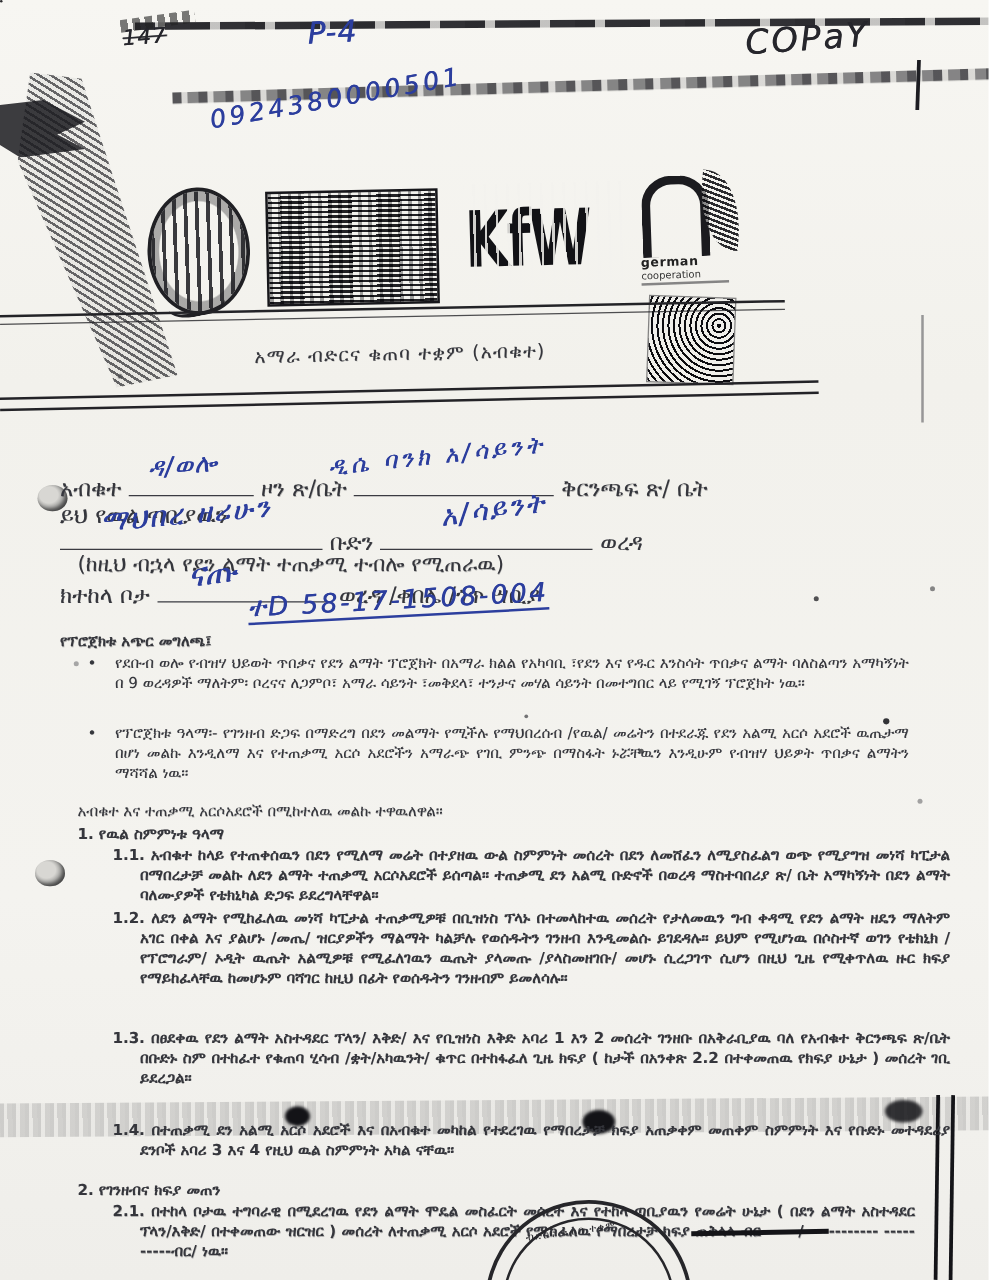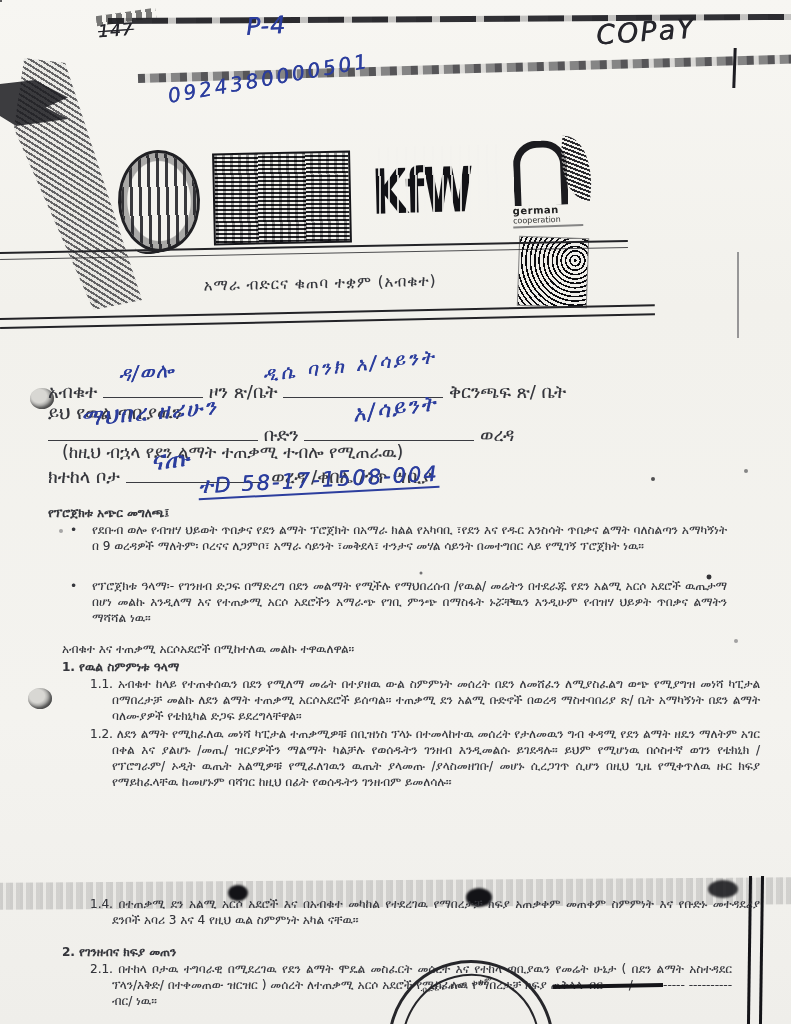--- a/index.html
+++ b/index.html
@@ -5,21 +5,21 @@
   html,body{margin:0;padding:0;background:#ffffff;}
   .page{
     position:relative;width:791px;height:1024px;overflow:hidden;
     background:
       linear-gradient(180deg,#f7f6f2 0%,#f2f1ec 30%,#f4f3ef 70%,#efeeea 100%);
     font-family:"DejaVu Sans",sans-serif;
     color:#35363c;
   }
   .printed{color:#35363c;text-shadow:.3px .3px 0 rgba(40,40,45,.30);}
   .para{position:absolute;font-size:12px;line-height:16px;text-align:justify;}
-  .hang{text-indent:-22px;padding-left:22px;}
+  .hang{text-indent:-22px;padding-left:22px;font-weight:bold;}
   .bold{font-weight:bold;}
   .hw{font-style:italic;letter-spacing:1px;white-space:nowrap;}
   .hw-blue{color:#2c3e9e;text-shadow:.4px 0 0 #2c3e9e;}
   .hw-dark{color:#26262c;text-shadow:.4px 0 0 #26262c;}
   .blank{display:inline-block;border-bottom:1.6px solid #3a3b41;height:11px;vertical-align:baseline;}
   .dotline{display:inline-block;border-bottom:2px dotted #3a3b41;height:11px;vertical-align:baseline;}
 
   
   .streak-top{position:absolute;left:108px;top:16px;width:683px;height:6px;
     background:repeating-linear-gradient(90deg,#15151a 0 16px,rgba(21,21,26,.25) 16px 24px,#1b1b20 24px 44px);
@@ -201,20 +201,21 @@
   </div>
 
   <div class="para printed" style="left:62px;top:641px;width:680px;">አብቁተ እና ተጠቃሚ አርሶአደሮች በሚከተለዉ መልኩ ተዋዉለዋል።</div>
 
   <div class="para printed bold" style="left:62px;top:659px;">1. የዉል ስምምነቱ ዓላማ</div>
 
   <div class="para printed hang" style="left:90px;top:676px;width:648px;">1.1. አብቁተ ከላይ የተጠቀሰዉን በደን የሚለማ መሬት በተያዘዉ ውል ስምምነት መሰረት በደን ለመሸፈን ለሚያስፈልግ ወጭ የሚያግዝ መነሻ ካፒታል በማበረታቻ መልኩ ለደን ልማት ተጠቃሚ አርሶአደሮች ይሰጣል። ተጠቃሚ ደን አልሚ ቡድኖች በወረዳ ማስተባበሪያ ጽ/ ቤት አማካኝነት በደን ልማት ባለሙያዎች የቴክኒካል ድጋፍ ይደረግላቸዋል።</div>
 
   <div class="para printed hang" style="left:90px;top:726px;width:648px;">1.2. ለደን ልማት የሚከፈለዉ መነሻ ካፒታል ተጠቃሚዎቹ በቢዝነስ ፕላኑ በተመላከተዉ መሰረት የታለመዉን ግብ ቀዳሚ የደን ልማት ዘዴን ማለትም አገር በቀል እና ያልሆኑ /መጤ/ ዝርያዎችን ማልማት ካልቻሉ የወሰዱትን ገንዘብ እንዲመልሱ ይገደዳሉ። ይህም የሚሆነዉ በሶስተኛ ወገን የቴክኒክ /የፕሮግራም/ ኦዲት ዉጤት አልሚዎቹ የሚፈለገዉን ዉጤት ያላመጡ /ያላስመዘገቡ/ መሆኑ ሲረጋገጥ ሲሆን በዚህ ጊዜ የሚቀጥለዉ ዙር ክፍያ የማይከፈላቸዉ ከመሆኑም ባሻገር ከዚህ በፊት የወሰዱትን ገንዘብም ይመለሳሉ።</div>
 
+  <div class="para printed hang" style="left:90px;top:822px;width:648px;">1.3. በፀደቀዉ የደን ልማት አስተዳደር ፕላን/ እቅድ/ እና የቢዝነስ እቅድ አባሪ 1 እን 2 መሰረት ገንዘቡ በአቅራቢያዉ ባለ የአብቁተ ቅርንጫፍ ጽ/ቤት በቡድኑ ስም በተከፈተ የቁጠባ ሂሳብ /ቋት/አካዉንት/ ቁጥር በተከፋፈለ ጊዜ ክፍያ ( ከታች በአንቀጽ 2.2 በተቀመጠዉ የክፍያ ሁኔታ ) መሰረት ገቢ ይደረጋል።</div>
 
   <div class="para printed hang" style="left:90px;top:896px;width:648px;">1.4. በተጠቃሚ ደን አልሚ አርሶ አደሮች እና በአብቁተ መካከል የተደረገዉ የማበረታቻ ክፍያ አጠቃቀም መጠቀም ስምምነት እና የቡድኑ መተዳደሪያ ደንቦች አባሪ 3 እና 4 የዚህ ዉል ስምምነት አካል ናቸዉ።</div>
 
   <div class="para printed bold" style="left:62px;top:944px;">2. የገንዘብና ክፍያ መጠን</div>
 
   <div class="para printed hang" style="left:90px;top:961px;width:620px;">2.1. በተከላ ቦታዉ ተግባራዊ በሚደረገዉ የደን ልማት ሞዴል መስፈርት መሰረት እና የተከላ ጣቢያዉን የመሬት ሁኔታ ( በደን ልማት አስተዳደር ፕላን/እቅድ/ በተቀመጠው ዝርዝር ) መሰረት ለተጠቃሚ አርሶ አደሮች የሚከፈለዉ የማበረታቻ ክፍያ ጠቅላላ ብር------/------------ ----------ብር/ ነዉ።</div>
 
   <div class="round-stamp">
     <div class="inner"></div>
     <div class="arc printed">ብድርና ቁጠባ ተቋም</div>

